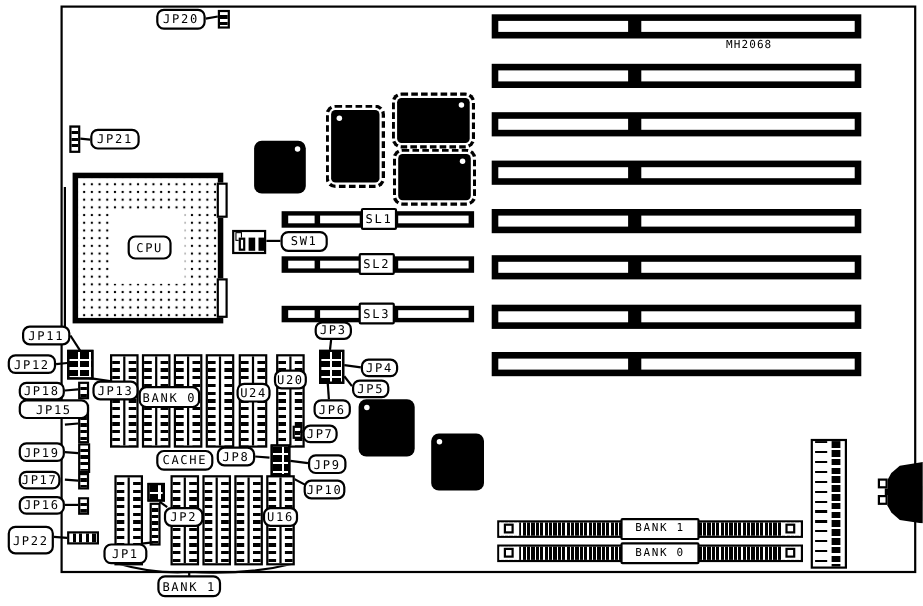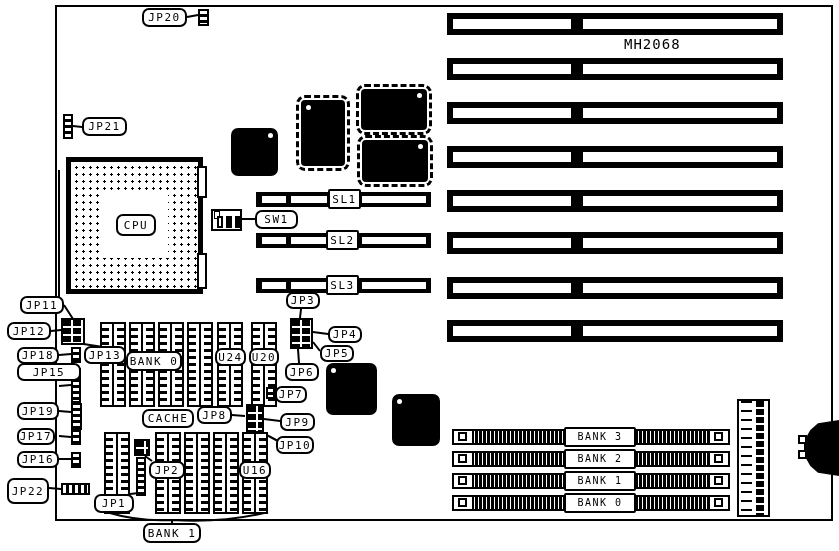--- a/index.html
+++ b/index.html
@@ -59,21 +59,21 @@
   .din{position:absolute;left:804px;top:420px;width:35px;height:56px;background:#000;z-index:2;
        clip-path:polygon(100% 0,40% 6%,18% 18%,0 38%,0 62%,18% 82%,40% 94%,100% 100%)}
   .dinpin{position:absolute;width:9px;height:9px;background:#fff;border:2px solid #000;z-index:3}
   
   .sw{position:absolute;left:211px;top:209px;width:31px;height:22px;border:2px solid #000;background:#fff;z-index:3}
   .sw .flag{position:absolute;left:1px;top:0;width:6px;height:8px;border:1px solid #000;background:#fff}
   .sw .s1{position:absolute;left:4px;top:5px;width:6px;height:12px;border:2px solid #000;background:#fff}
   .sw .s2{position:absolute;left:13px;top:5px;width:6px;height:12px;background:#000}
   .sw .s3{position:absolute;left:22px;top:5px;width:6px;height:12px;background:#000}
   .lever{position:absolute;left:58px;top:170px;width:2px;height:138px;background:#000;z-index:2}
-  .mh{position:absolute;left:624px;top:36px;font-size:14px;letter-spacing:1px;z-index:3}
+  .mh{position:absolute;left:660px;top:36px;font-size:10px;letter-spacing:1px;z-index:3}
   .simm .co{font-size:10px}
 </style>
 </head>
 <body>
 
 <div class="stage">
 
   <div class="board"></div>
 
   <svg class="lines" viewBox="0 0 839 551" xmlns="http://www.w3.org/2000/svg">
@@ -212,38 +212,20 @@
   <div class="jv" style="left:71px;top:403px;height:27px;width:11px"></div>
   <div class="jv" style="left:71px;top:430px;height:15px"></div>
   <div class="jv" style="left:71px;top:452px;height:16px"></div>
   <div class="jh" style="left:61px;top:483px;width:29px"></div>
   <div class="jblk" style="left:290px;top:318px;width:23px;height:31px"></div>
   <div class="jv" style="left:266px;top:387px;height:12px;width:9px"></div>
   <div class="jblk" style="left:246px;top:404px;width:18px;height:29px"></div>
   <div class="jblk" style="left:134px;top:439px;width:16px;height:17px"></div>
   <div class="jv" style="left:136px;top:457px;height:39px"></div>
 
-  <div class="simm" style="top:429px">
-    <span class="end" style="left:0">
-        <span class="latch" style="left:4px"></span>
-      </span>
-    <span class="end" style="right:0">
-        <span class="latch" style="left:4px"></span>
-      </span>
-    <span class="co sq" style="left:110px;top:-4px;width:72px;height:20px">BANK 3</span>
-  </div>
-  <div class="simm" style="top:451px">
-    <span class="end" style="left:0">
-        <span class="latch" style="left:4px"></span>
-      </span>
-    <span class="end" style="right:0">
-        <span class="latch" style="left:4px"></span>
-      </span>
-    <span class="co sq" style="left:110px;top:-4px;width:72px;height:20px">BANK 2</span>
-  </div>
   <div class="simm" style="top:473px">
     <span class="end" style="left:0">
         <span class="latch" style="left:4px"></span>
       </span>
     <span class="end" style="right:0">
         <span class="latch" style="left:4px"></span>
       </span>
     <span class="co sq" style="left:110px;top:-4px;width:72px;height:20px">BANK 1</span>
   </div>
   <div class="simm" style="top:495px">
@@ -279,17 +261,17 @@
   <div class="co" style="left:320px;top:345px;width:34px;height:17px">JP5</div>
   <div class="co" style="left:285px;top:363px;width:34px;height:18px">JP6</div>
   <div class="co" style="left:275px;top:386px;width:32px;height:17px">JP7</div>
   <div class="co" style="left:197px;top:406px;width:35px;height:18px">JP8</div>
   <div class="co" style="left:280px;top:413px;width:35px;height:18px">JP9</div>
   <div class="co" style="left:276px;top:436px;width:38px;height:18px">JP10</div>
   <div class="co" style="left:255px;top:210px;width:43px;height:19px">SW1</div>
   <div class="co" style="left:142px;top:409px;width:52px;height:19px">CACHE</div>
   <div class="co" style="left:126px;top:351px;width:56px;height:20px">BANK 0</div>
   <div class="co" style="left:215px;top:348px;width:31px;height:18px">U24</div>
-  <div class="co" style="left:249px;top:348px;width:30px;height:18px">U20</div>
+  <div class="co" style="left:249px;top:336px;width:30px;height:18px">U20</div>
   <div class="co" style="left:239px;top:461px;width:32px;height:18px">U16</div>
   <div class="co" style="left:143px;top:523px;width:58px;height:20px">BANK 1</div>
 
 </div>
 
 </body></html>

